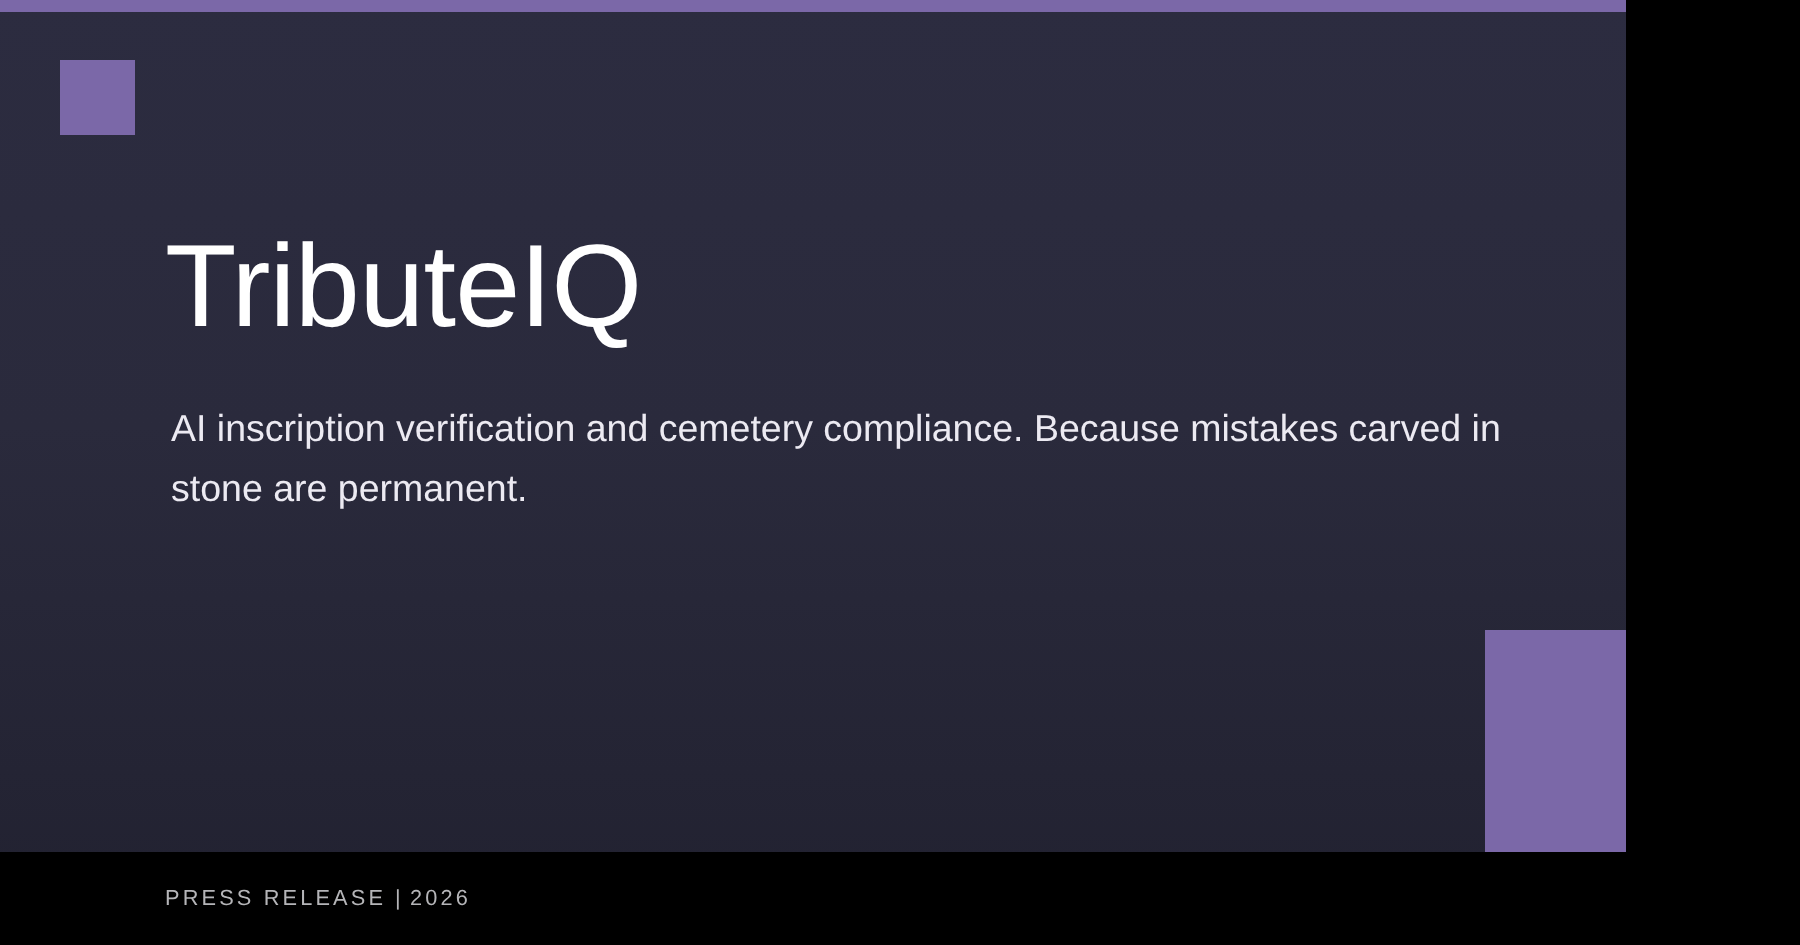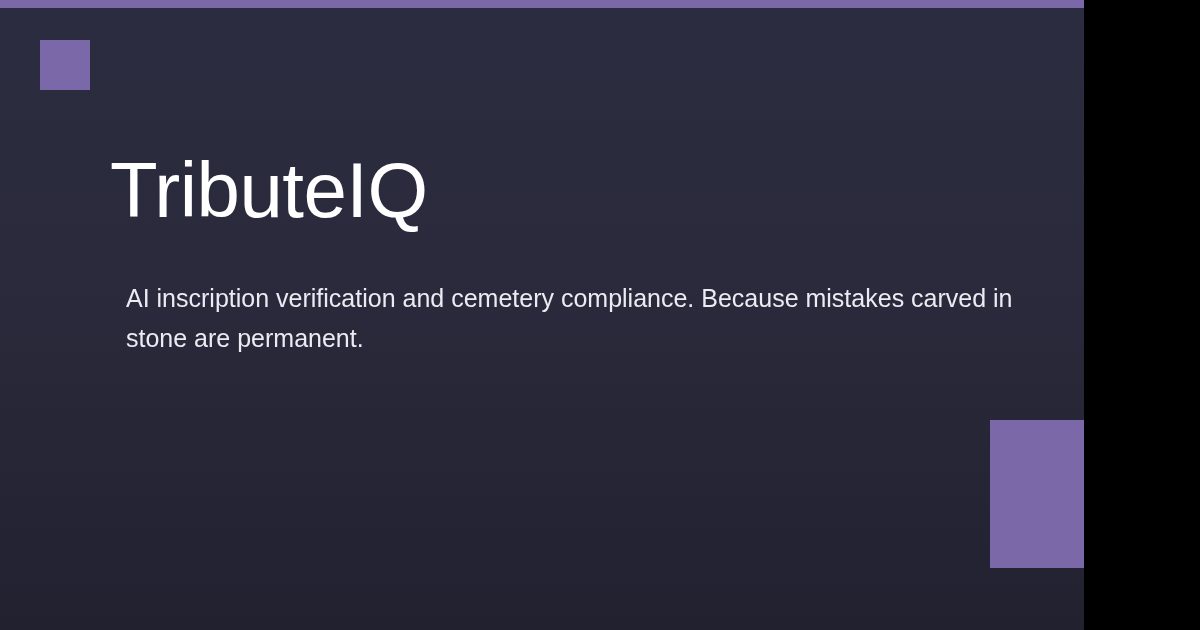--- a/index.html
+++ b/index.html
@@ -64,21 +64,21 @@
     margin: 0;
     font-size: 78px;
     font-weight: 400;
     line-height: 1.05;
     letter-spacing: -0.5px;
     color: #ffffff;
     white-space: nowrap;
   }
 
   .subheadline {
-    margin: 16px;
+    margin: 4px;
     padding-top: 30px;
     max-width: 900px;
     font-size: 25px;
     font-weight: 400;
     line-height: 1.62;
     color: #eceaf2;
   }
 
   
   .footer-bar {
@@ -116,14 +116,21 @@
 
   <div class="logo-mark"></div>
 
   <div class="corner-block"></div>
 
   <div class="content">
     <h1 class="headline">TributeIQ</h1>
     <p class="subheadline">AI inscription verification and cemetery compliance. Because mistakes carved in stone are permanent.</p>
   </div>
 
+  <div class="footer-bar">
+    <div class="footer-meta">
+      <span>PRESS RELEASE</span>
+      <span class="footer-sep">|</span>
+      <span>2026</span>
+    </div>
+  </div>
 
 </div>
 
 </body></html>

